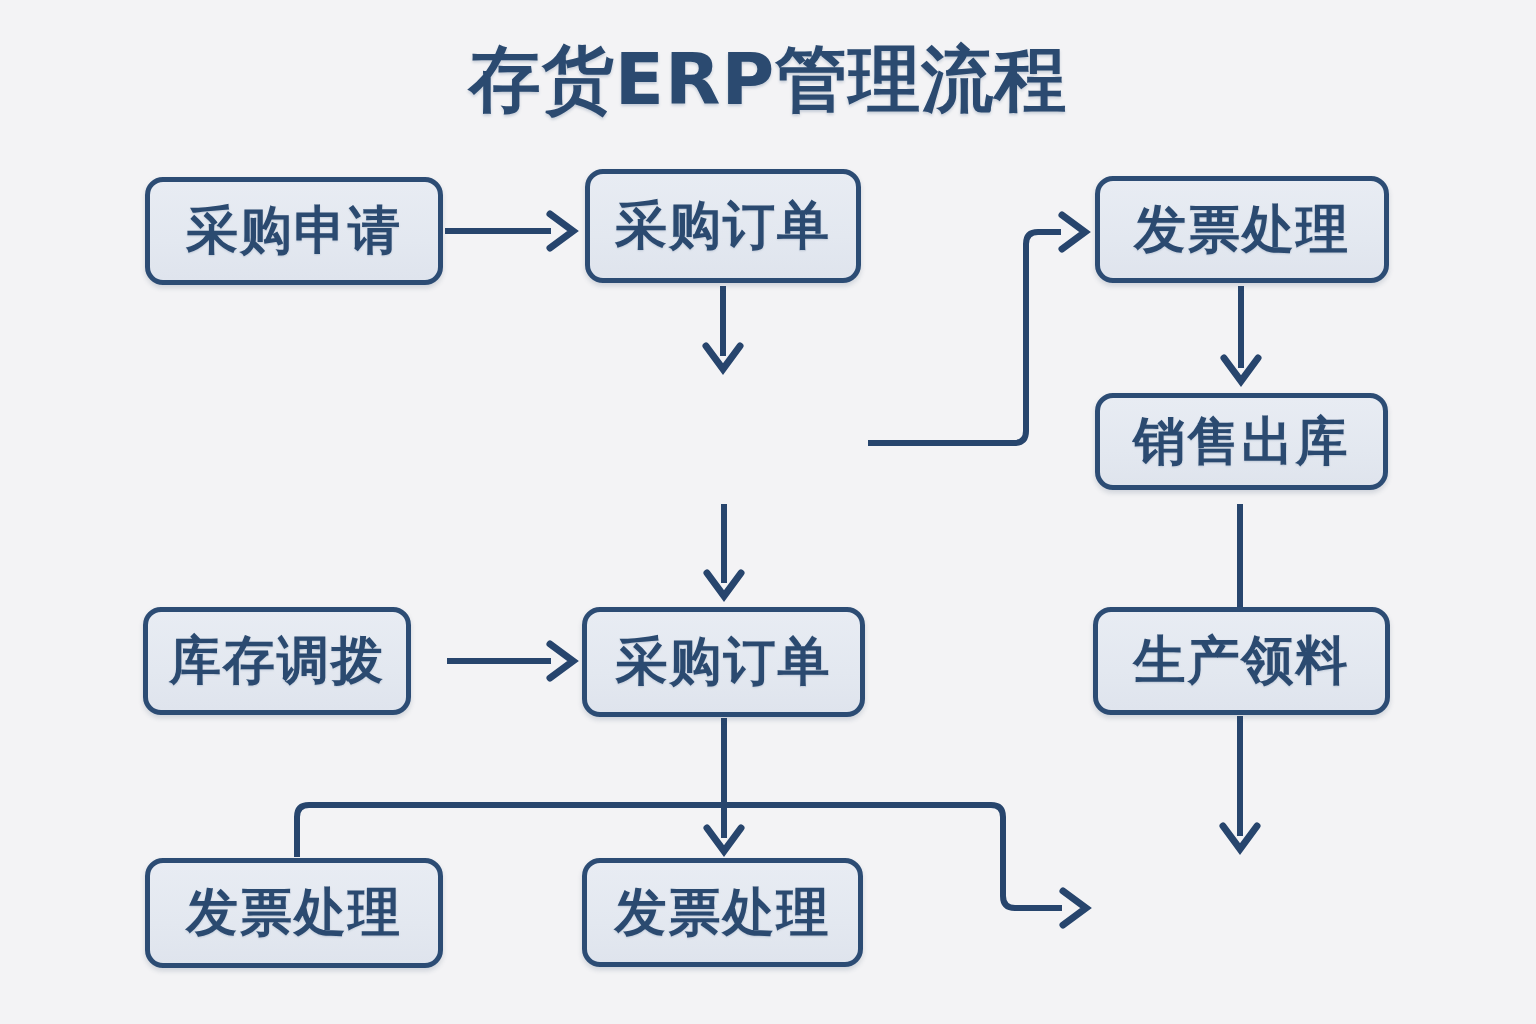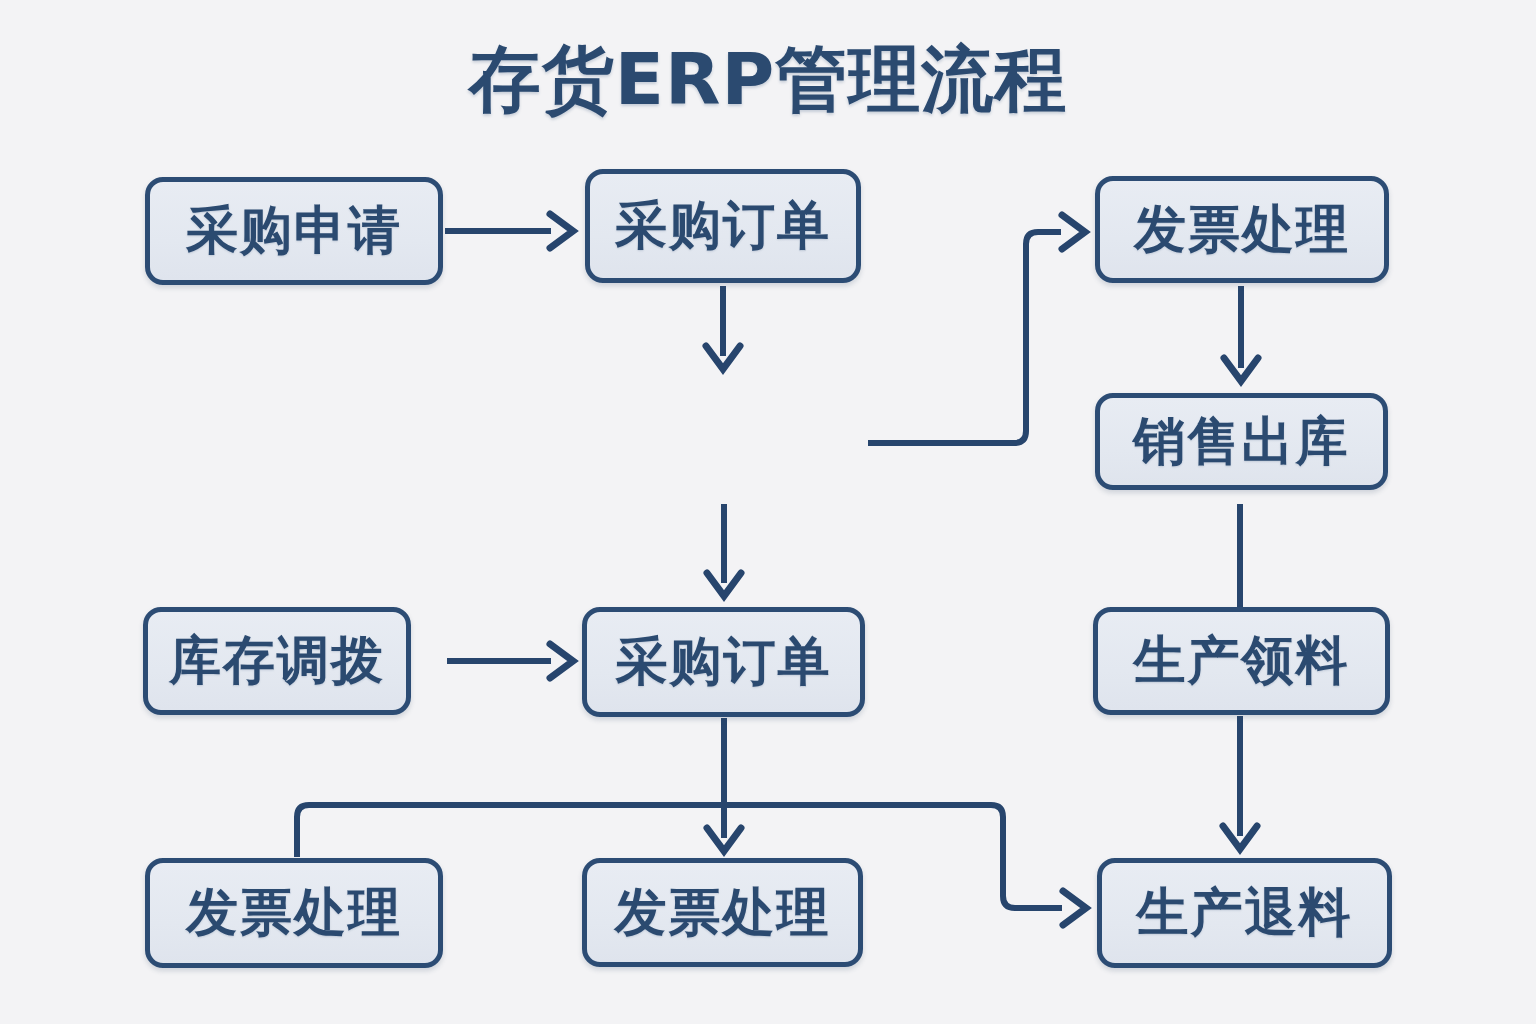--- a/index.html
+++ b/index.html
@@ -137,17 +137,14 @@
   </div>
 
   <div class="node" style="left:145px;top:858px;width:298px;height:110px">
     <span class="node-label">发票处理</span>
   </div>
 
   <div class="node" style="left:582px;top:858px;width:281px;height:109px">
     <span class="node-label">发票处理</span>
   </div>
 
-  <div class="node" style="left:1097px;top:858px;width:295px;height:110px">
-    <span class="node-label">生产退料</span>
-  </div>
 
 </div>
 
 </body></html>

